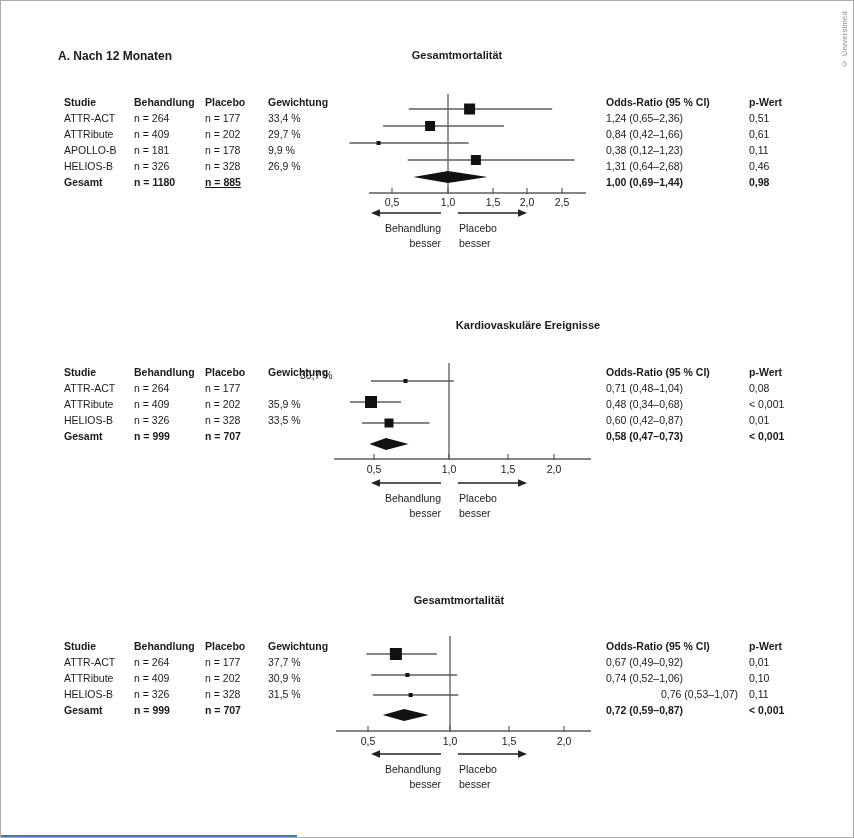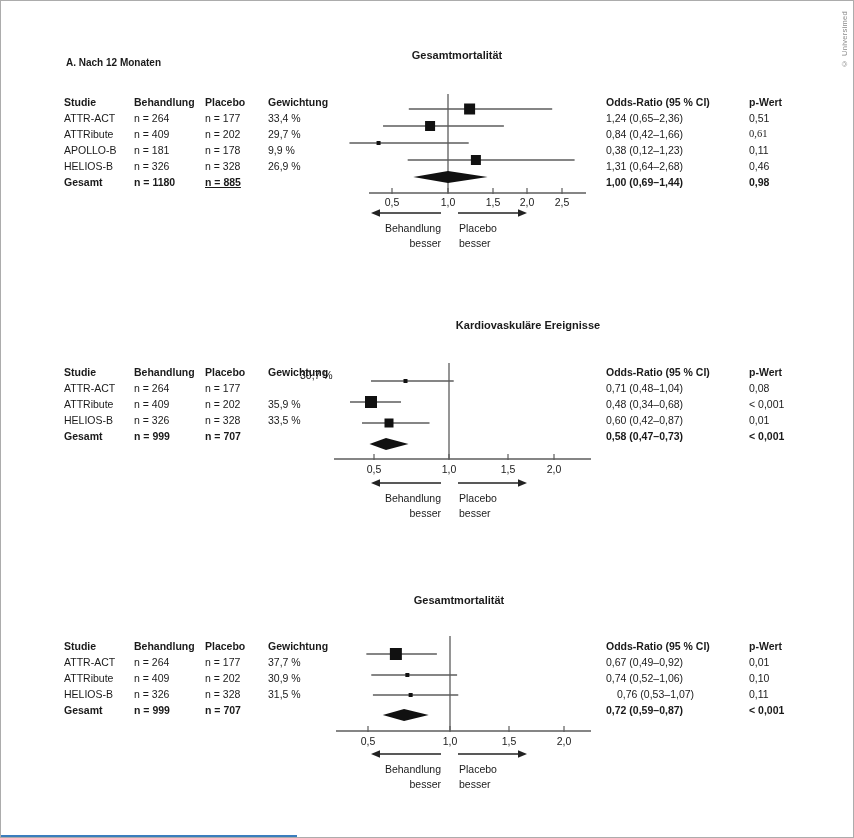--- a/index.html
+++ b/index.html
@@ -1,18 +1,18 @@
 <!DOCTYPE html>
 <html><head>
 <meta charset="utf-8">
 <style>
   html,body{margin:0;padding:0;background:#ffffff;}
   .canvas{position:relative;width:854px;height:838px;background:#fff;border:1px solid #acacac;box-sizing:border-box;overflow:hidden;font-family:"Liberation Sans",sans-serif;}
   .panel{position:absolute;left:0;width:852px;}
-  .panel-label{position:absolute;margin:8px;font-size:10px;font-weight:bold;color:#1a1a1a;white-space:nowrap;}
+  .panel-label{position:absolute;margin:0;font-size:12px;font-weight:bold;color:#1a1a1a;white-space:nowrap;}
   .plot-title{position:absolute;margin:0;font-size:11px;font-weight:bold;color:#1a1a1a;white-space:nowrap;transform:translateX(-50%);}
   .cell{position:absolute;font-size:10.5px;line-height:12px;color:#1a1a1a;white-space:nowrap;}
   .cell.hdr,.cell.bold{font-weight:bold;}
   svg.plot-layer{position:absolute;left:0;top:0;overflow:visible;}
   .arrow-label{position:absolute;font-size:10.5px;color:#1a1a1a;white-space:nowrap;}
   .arrow-label.right-align{transform:translateX(-100%);}
   .copyright{position:absolute;top:10px;right:4px;font-size:7.5px;color:#8a8a8a;writing-mode:vertical-rl;transform:rotate(180deg);letter-spacing:.3px;}
   .brand-bar{position:absolute;left:0;bottom:0;height:2px;}
 </style>
 </head>
@@ -74,21 +74,21 @@
         <polygon points="370,212 379,208.2 379,215.8" fill="#222"></polygon>
         <line x1="457" y1="212" x2="518" y2="212" stroke="#222" stroke-width="1.4"></line>
         <polygon points="526,212 517,208.2 517,215.8" fill="#222"></polygon>
       </svg>
     <div class="stats-layer">
         <div class="cell hdr" style="left: 605px; top: 95px;">Odds-Ratio (95 % CI)</div>
         <div class="cell hdr" style="left: 748px; top: 95px;">p-Wert</div>
         <div class="cell" style="left: 605px; top: 111px;">1,24 (0,65–2,36)</div>
         <div class="cell" style="left: 748px; top: 111px;">0,51</div>
         <div class="cell" style="left: 605px; top: 127px;">0,84 (0,42–1,66)</div>
-        <div class="cell" style="left: 748px; top: 127px; font-family: Liberation Serif, serif;">0,61</div>
+        <div class="cell" style="left: 748px; top: 127px;">0,61</div>
         <div class="cell" style="left: 605px; top: 143px;">0,38 (0,12–1,23)</div>
         <div class="cell" style="left: 748px; top: 143px;">0,11</div>
         <div class="cell" style="left: 605px; top: 159px;">1,31 (0,64–2,68)</div>
         <div class="cell" style="left: 748px; top: 159px;">0,46</div>
         <div class="cell bold" style="left: 605px; top: 175px;">1,00 (0,69–1,44)</div>
         <div class="cell bold" style="left: 748px; top: 175px;">0,98</div>
       </div>
     <div class="labels-layer">
         <div class="arrow-label right-align" style="left: 440px; top: 221px;">Behandlung</div>
         <div class="arrow-label right-align" style="left: 440px; top: 236px;">besser</div>
@@ -210,21 +210,21 @@
         <line x1="457" y1="208" x2="518" y2="208" stroke="#222" stroke-width="1.4"></line>
         <polygon points="526,208 517,204.2 517,211.8" fill="#222"></polygon>
       </svg>
     <div class="stats-layer">
         <div class="cell hdr" style="left: 605px; top: 94px;">Odds-Ratio (95 % CI)</div>
         <div class="cell hdr" style="left: 748px; top: 94px;">p-Wert</div>
         <div class="cell" style="left: 605px; top: 110px;">0,67 (0,49–0,92)</div>
         <div class="cell" style="left: 748px; top: 110px;">0,01</div>
         <div class="cell" style="left: 605px; top: 126px; text-align: right;">0,74 (0,52–1,06)</div>
         <div class="cell" style="left: 748px; top: 126px;">0,10</div>
-        <div class="cell" style="left: 578px; top: 142px; padding-left: 38px;">0,76 (0,53–1,07)</div>
+        <div class="cell" style="left: 622px; top: 142px; padding-left: 38px;">0,76 (0,53–1,07)</div>
         <div class="cell" style="left: 748px; top: 142px;">0,11</div>
         <div class="cell bold" style="left: 605px; top: 158px;">0,72 (0,59–0,87)</div>
         <div class="cell bold" style="left: 748px; top: 158px;">&lt; 0,001</div>
       </div>
     <div class="labels-layer">
         <div class="arrow-label right-align" style="left: 440px; top: 217px;">Behandlung</div>
         <div class="arrow-label right-align" style="left: 440px; top: 232px;">besser</div>
         <div class="arrow-label" style="left: 458px; top: 217px;">Placebo</div>
         <div class="arrow-label" style="left: 458px; top: 232px;">besser</div>
       </div>

